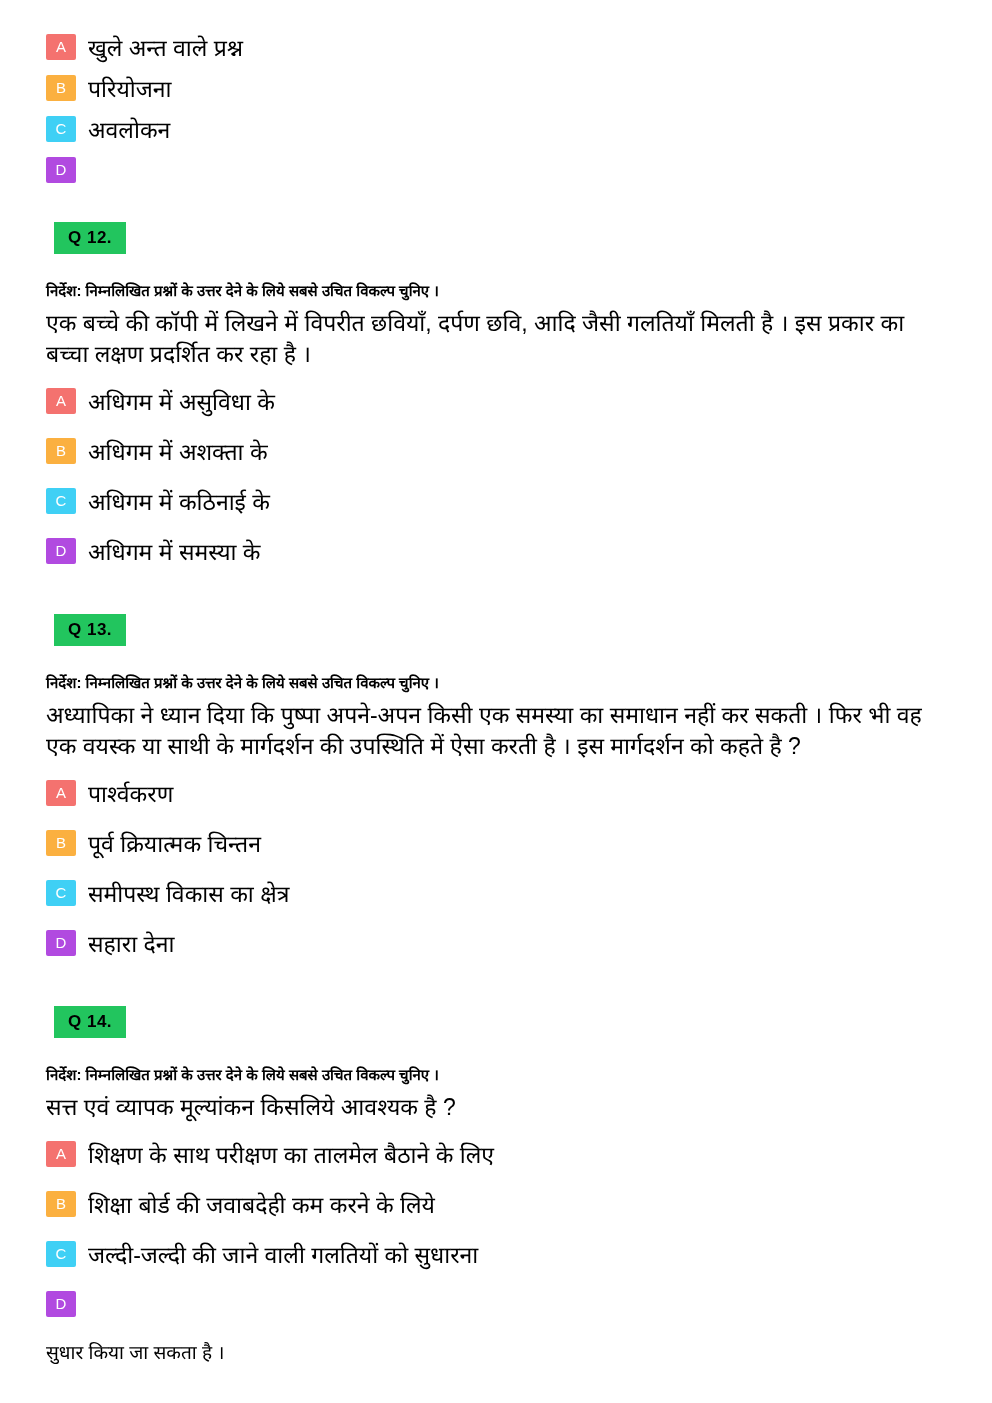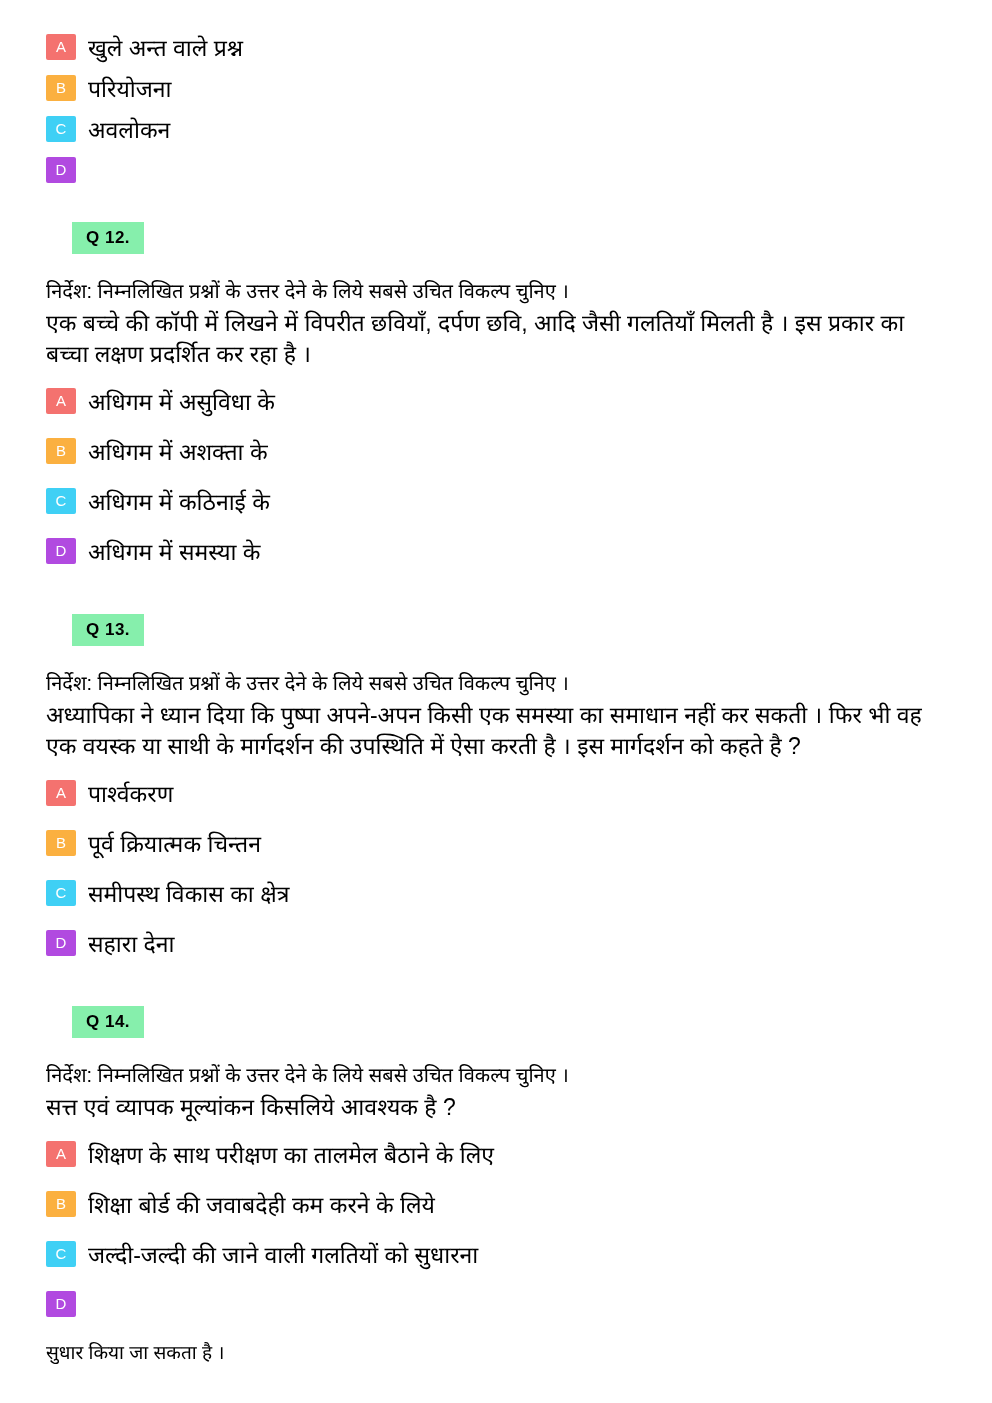--- a/index.html
+++ b/index.html
@@ -51,33 +51,33 @@
     font-family: "Liberation Sans", sans-serif;
   }
 
   
   .group-tight .option-row { margin-bottom: 13px; }
   .group-loose .option-row { margin-bottom: 22px; }
 
   
   .qnum {
     display: inline-block;
-    background: #86efac;
+    background: #22c55e;
     color: #000000;
     font-weight: bold;
     font-size: 17px;
     padding: 6px 14px 6px 14px;
-    margin: 26px 0 22px 26px;
+    margin: 26px 0 22px 8px;
     letter-spacing: 0.5px;
   }
 
   
   .directive {
-    font-size: 20px;
-    font-weight: normal;
+    font-size: 15px;
+    font-weight: bold;
     line-height: 30px;
     margin: 0 0 2px 0;
   }
   .stem {
     font-size: 23px;
     line-height: 31px;
     margin: 0 0 18px 0;
   }
 
   

